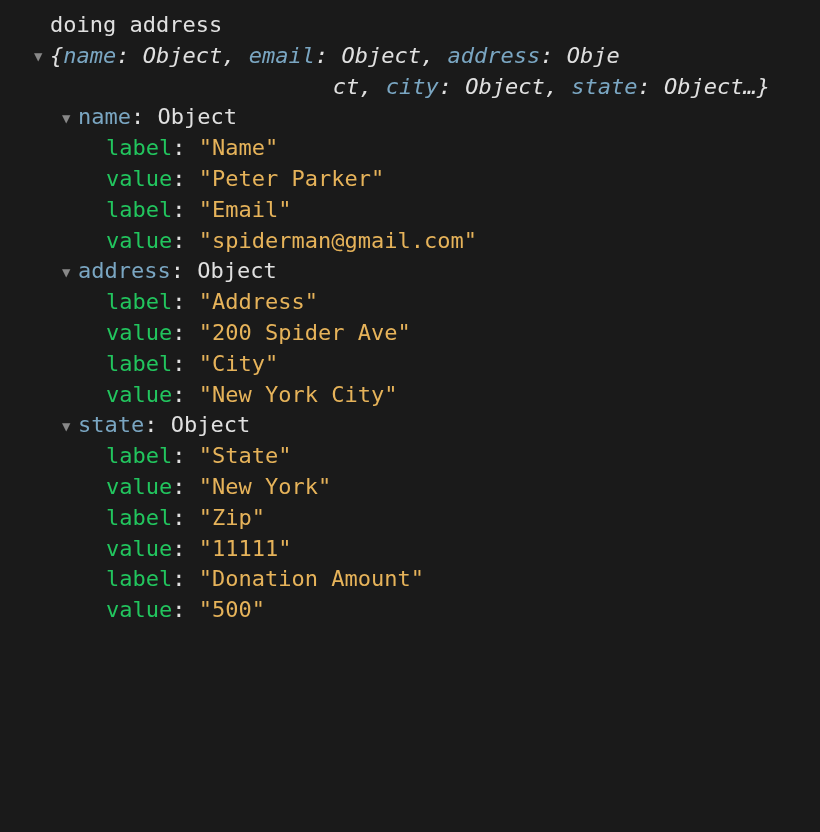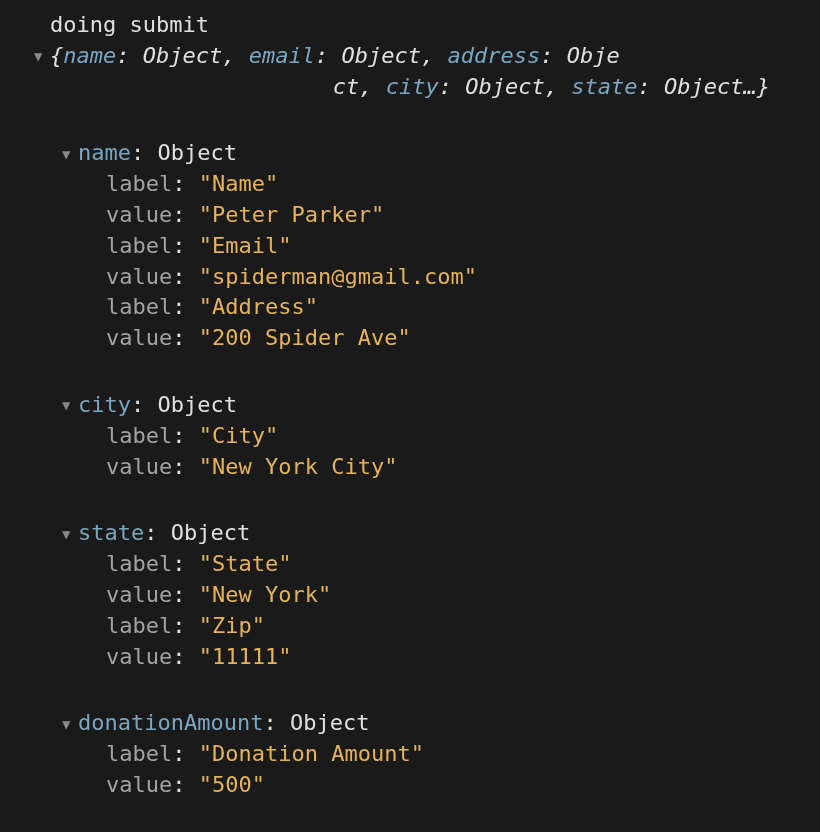--- a/index.html
+++ b/index.html
@@ -9,60 +9,59 @@
       background: #1a1a1a;
       color: #e0e0e0;
       font-family: 'SF Mono', 'Monaco', 'Menlo', 'Consolas', monospace;
       font-size: 22px;
       line-height: 1.4;
       padding: 10px 50px 10px 50px;
       overflow: hidden;
     }
     .line { white-space: nowrap; }
     .indent-0 { padding-left: 0; }
-    .indent-1 { padding-left: 28px; margin-top: 36px; }
+    .indent-1 { padding-left: 28px; }
     .indent-2 { padding-left: 56px; }
     .disclosure {
       display: inline-block;
       color: #888;
       font-size: 14px;
       width: 16px;
       margin-left: -16px;
       vertical-align: middle;
       user-select: none;
     }
     .disclosure::before { content: "▼"; }
     .punct { color: #e0e0e0; }
     .brace { color: #e0e0e0; font-style: italic; }
     .summary-key { color: #7aa6c2; font-style: italic; }
     .summary-val { color: #e0e0e0; font-style: italic; }
     .prop-key { color: #7aa6c2; }
     .obj-word { color: #e0e0e0; }
-    .inner-key { color: #a3a3a3; }
+    .inner-key { color: #22c55e; }
     .string { color: #e6b35a; }
     .wrap-line { padding-left: 0; text-align: right; }
   </style>
 </head>
 <body>
 
 <div id="root">
-    <div class="line indent-0"><span>doing submit</span></div>
+    <div class="line indent-0"><span>doing address</span></div>
     <div class="line indent-0"><span class="disclosure"></span><span class="brace">{</span><span class="summary-key">name</span><span class="punct summary-val">: </span><span class="summary-val">Object</span><span class="punct summary-val">, </span><span class="summary-key">email</span><span class="punct summary-val">: </span><span class="summary-val">Object</span><span class="punct summary-val">, </span><span class="summary-key">address</span><span class="punct summary-val">: </span><span class="summary-val">Obje</span></div>
     <div class="line wrap-line"><span class="summary-val">ct</span><span class="punct summary-val">, </span><span class="summary-key">city</span><span class="punct summary-val">: </span><span class="summary-val">Object</span><span class="punct summary-val">, </span><span class="summary-key">state</span><span class="punct summary-val">: </span><span class="summary-val">Object</span><span class="brace">…}</span></div>
     <div class="line indent-1"><span class="disclosure"></span><span class="prop-key">name</span><span class="punct">: </span><span class="obj-word">Object</span></div>
     <div class="line indent-2"><span class="inner-key">label</span><span class="punct">: </span><span class="string">"Name"</span></div>
     <div class="line indent-2"><span class="inner-key">value</span><span class="punct">: </span><span class="string">"Peter Parker"</span></div>
     <div class="line indent-2"><span class="inner-key">label</span><span class="punct">: </span><span class="string">"Email"</span></div>
     <div class="line indent-2"><span class="inner-key">value</span><span class="punct">: </span><span class="string">"spiderman@gmail.com"</span></div>
+    <div class="line indent-1"><span class="disclosure"></span><span class="prop-key">address</span><span class="punct">: </span><span class="obj-word">Object</span></div>
     <div class="line indent-2"><span class="inner-key">label</span><span class="punct">: </span><span class="string">"Address"</span></div>
     <div class="line indent-2"><span class="inner-key">value</span><span class="punct">: </span><span class="string">"200 Spider Ave"</span></div>
-    <div class="line indent-1"><span class="disclosure"></span><span class="prop-key">city</span><span class="punct">: </span><span class="obj-word">Object</span></div>
     <div class="line indent-2"><span class="inner-key">label</span><span class="punct">: </span><span class="string">"City"</span></div>
     <div class="line indent-2"><span class="inner-key">value</span><span class="punct">: </span><span class="string">"New York City"</span></div>
     <div class="line indent-1"><span class="disclosure"></span><span class="prop-key">state</span><span class="punct">: </span><span class="obj-word">Object</span></div>
     <div class="line indent-2"><span class="inner-key">label</span><span class="punct">: </span><span class="string">"State"</span></div>
     <div class="line indent-2"><span class="inner-key">value</span><span class="punct">: </span><span class="string">"New York"</span></div>
     <div class="line indent-2"><span class="inner-key">label</span><span class="punct">: </span><span class="string">"Zip"</span></div>
     <div class="line indent-2"><span class="inner-key">value</span><span class="punct">: </span><span class="string">"11111"</span></div>
-    <div class="line indent-1"><span class="disclosure"></span><span class="prop-key">donationAmount</span><span class="punct">: </span><span class="obj-word">Object</span></div>
     <div class="line indent-2"><span class="inner-key">label</span><span class="punct">: </span><span class="string">"Donation Amount"</span></div>
     <div class="line indent-2"><span class="inner-key">value</span><span class="punct">: </span><span class="string">"500"</span></div>
   </div>
 
 </body></html>

